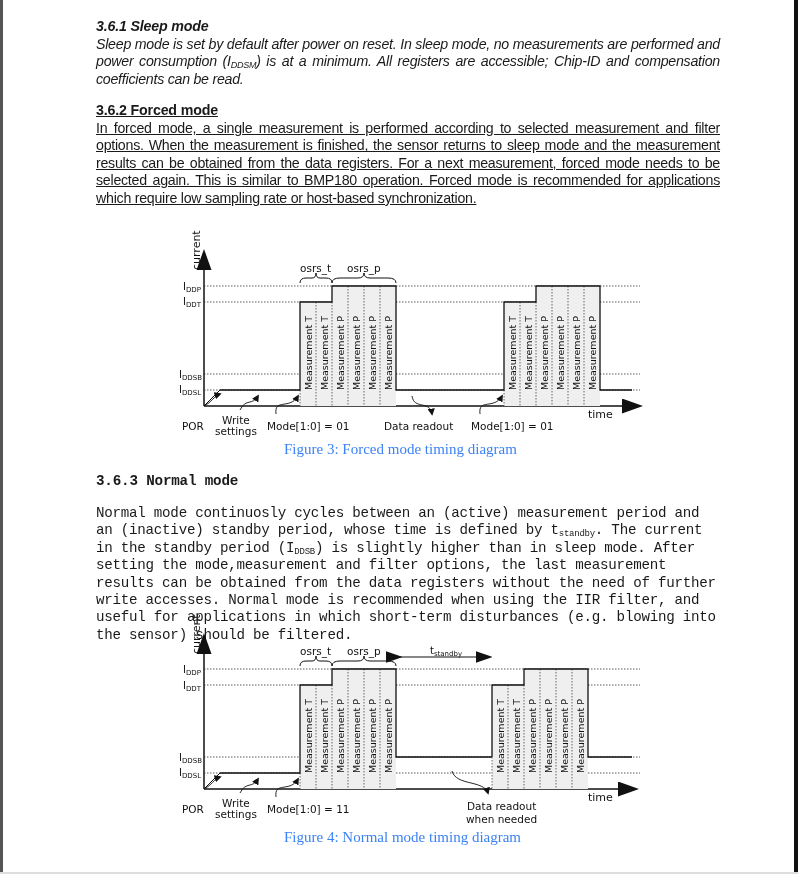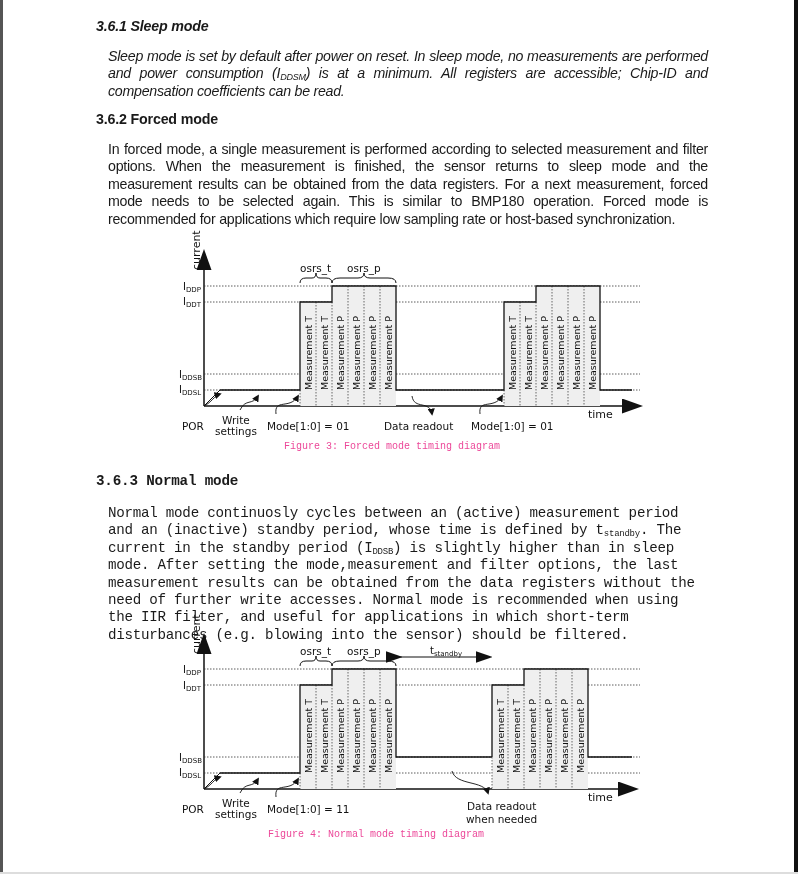--- a/index.html
+++ b/index.html
@@ -9,48 +9,48 @@
   }
   .edge-left { position: absolute; left: 0; top: 0; width: 3px; height: 874px; background: #555; }
   .edge-right { position: absolute; right: 0; top: 0; width: 4px; height: 874px; background: #111; }
   .edge-bottom { position: absolute; left: 0; bottom: 0; width: 798px; height: 2px; background: #ddd; }
   .page { position: absolute; left: 96px; top: 14px; width: 624px; }
   h3 {
     font-size: 15px; font-weight: bold; margin: 0; line-height: 20px;
     letter-spacing: -0.2px; transform: scaleX(0.95); transform-origin: left;
   }
   p {
-    font-size: 14.2px; margin: 12px; line-height: 17.4px; text-align: justify;
+    font-size: 14.2px; margin: 0; line-height: 17.4px; text-align: justify;
     letter-spacing: -0.25px;
   }
   p.ragged { text-align: left; }
   sub { font-size: 9px; vertical-align: -2px; line-height: 0; }
   .sec { position: absolute; left: 0; width: 624px; }
   .figure { position: absolute; left: 0; width: 798px; }
   .caption {
-    position: absolute; font-family: Liberation Mono, monospace; font-size: 10px; color: #ec4899;
+    position: absolute; font-family: Liberation Serif, serif; font-size: 15px; color: #3b82f6;
     white-space: nowrap;
   }
   svg text { font-family: "DejaVu Sans", sans-serif; fill: #111; }
 </style>
 </head>
 <body>
 
 <div class="edge-left"></div>
 <div class="edge-right"></div>
 <div class="edge-bottom"></div>
 
 <div class="page">
 
   <div class="sec" style="top:2px;font-style:italic;">
     <h3>3.6.1 Sleep mode</h3>
     <p><span>Sleep mode is set by default after power on reset. In sleep mode, no measurements are performed and power consumption (I</span><sub>DDSM</sub><span>) is at a minimum. All registers are accessible; Chip-ID and compensation coefficients can be read.</span></p>
   </div>
 
-  <div class="sec" style="top:95px;">
+  <div class="sec" style="top:86px;text-decoration:underline;">
     <h3>3.6.2 Forced mode</h3>
     <p>In forced mode, a single measurement is performed according to selected measurement and filter options. When the measurement is finished, the sensor returns to sleep mode and the measurement results can be obtained from the data registers. For a next measurement, forced mode needs to be selected again. This is similar to BMP180 operation. Forced mode is recommended for applications which require low sampling rate or host-based synchronization.</p>
   </div>
 
   <div class="sec" style="top:458px;font-family:Liberation Mono, monospace;">
     <h3>3.6.3 Normal mode</h3>
     <p class="ragged" style="margin-top:13px;"><span>Normal mode continuosly cycles between an (active) measurement period and an (inactive) standby period, whose time is defined by t</span><sub>standby</sub><span>. The current in the standby period (I</span><sub>DDSB</sub><span>) is slightly higher than in sleep mode. After setting the mode,measurement and filter options, the last measurement results can be obtained from the data registers without the need of further write accesses. Normal mode is recommended when using the IIR filter, and useful for applications in which short-term disturbances (e.g. blowing into the sensor) should be filtered.</span></p>
   </div>
 </div>
 
@@ -233,13 +233,13 @@
   </g>
   <g font-size="10.5">
     <text x="182" y="813">POR</text>
     <text x="222" y="807">Write</text>
     <text x="215" y="818">settings</text>
     <text x="267" y="813">Mode[1:0] = 11</text>
     <text x="467" y="810">Data readout</text>
     <text x="466" y="823">when needed</text>
   </g>
 </svg>
-<div class="caption" style="left:268px; top:829px;">Figure 4: Normal mode timing diagram</div>
+<div class="caption" style="left:284px; top:829px;">Figure 4: Normal mode timing diagram</div>
 
 </body></html>

